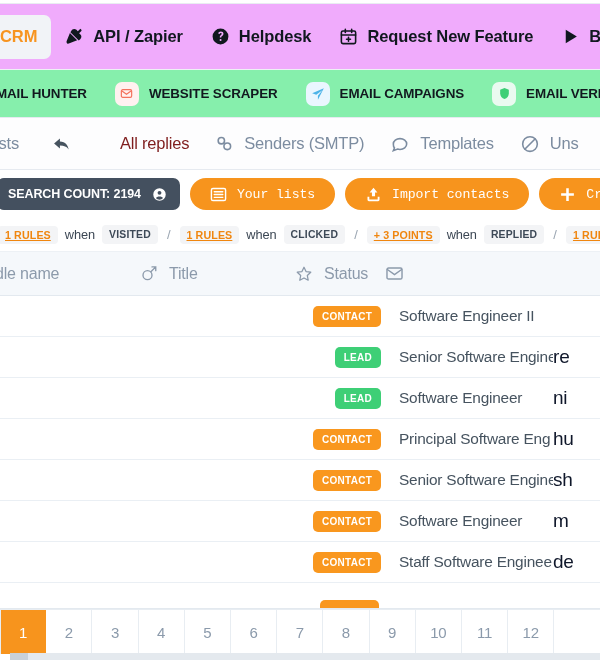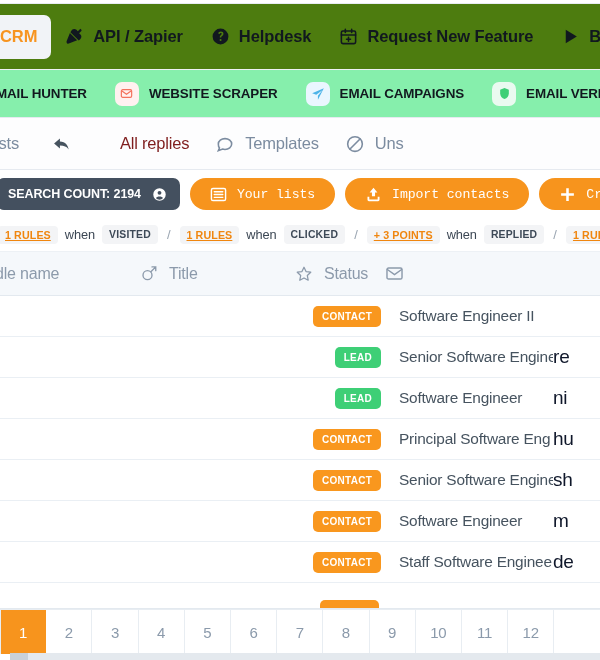--- a/index.html
+++ b/index.html
@@ -23,21 +23,21 @@
   
   .top-strip {
     height: 4px;
     background: #ffffff;
     border-bottom: 1px solid #e9edf2;
   }
 
   
   .nav-primary {
     height: 66px;
-    background: #4d7c0f;
+    background: #f0abfc;
     display: flex;
     align-items: center;
     padding-left: 0;
     white-space: nowrap;
     overflow: hidden;
     border-bottom: 1px solid #eef1f5;
   }
   .nav-primary .np-item {
     display: flex;
     align-items: center;
@@ -413,20 +413,29 @@
 
     <div class="ns-item dark" style="padding-left:20px;">
       <span class="np-icon">
         <svg width="20" height="20" viewBox="0 0 24 24" fill="#46535f">
           <path d="M9.5 5.5L2.5 11.5l7 6v-3.6c5 0 8.2 1.3 10.5 4.6-.9-4.6-3.6-9.2-10.5-9.5V5.5z"></path>
         </svg>
       </span>
       <span>All replies</span>
     </div>
 
+    <div class="ns-item">
+      <span class="np-icon">
+        <svg width="19" height="19" viewBox="0 0 24 24" fill="none" stroke="#7c8ca0" stroke-width="2">
+          <circle cx="8" cy="8.5" r="4"></circle>
+          <circle cx="15.5" cy="15.5" r="4.2"></circle>
+        </svg>
+      </span>
+      <span>Senders (SMTP)</span>
+    </div>
 
     <div class="ns-item">
       <span class="np-icon">
         <svg width="20" height="20" viewBox="0 0 24 24" fill="none" stroke="#7c8ca0" stroke-width="1.9">
           <path d="M20 12c0 3.6-3.6 6.5-8 6.5-1 0-2-.15-2.9-.42L4 20l1.3-3.3C4 15.5 4 13.8 4 12c0-3.6 3.6-6.5 8-6.5s8 2.9 8 6.5z"></path>
         </svg>
       </span>
       <span>Templates</span>
     </div>
 

